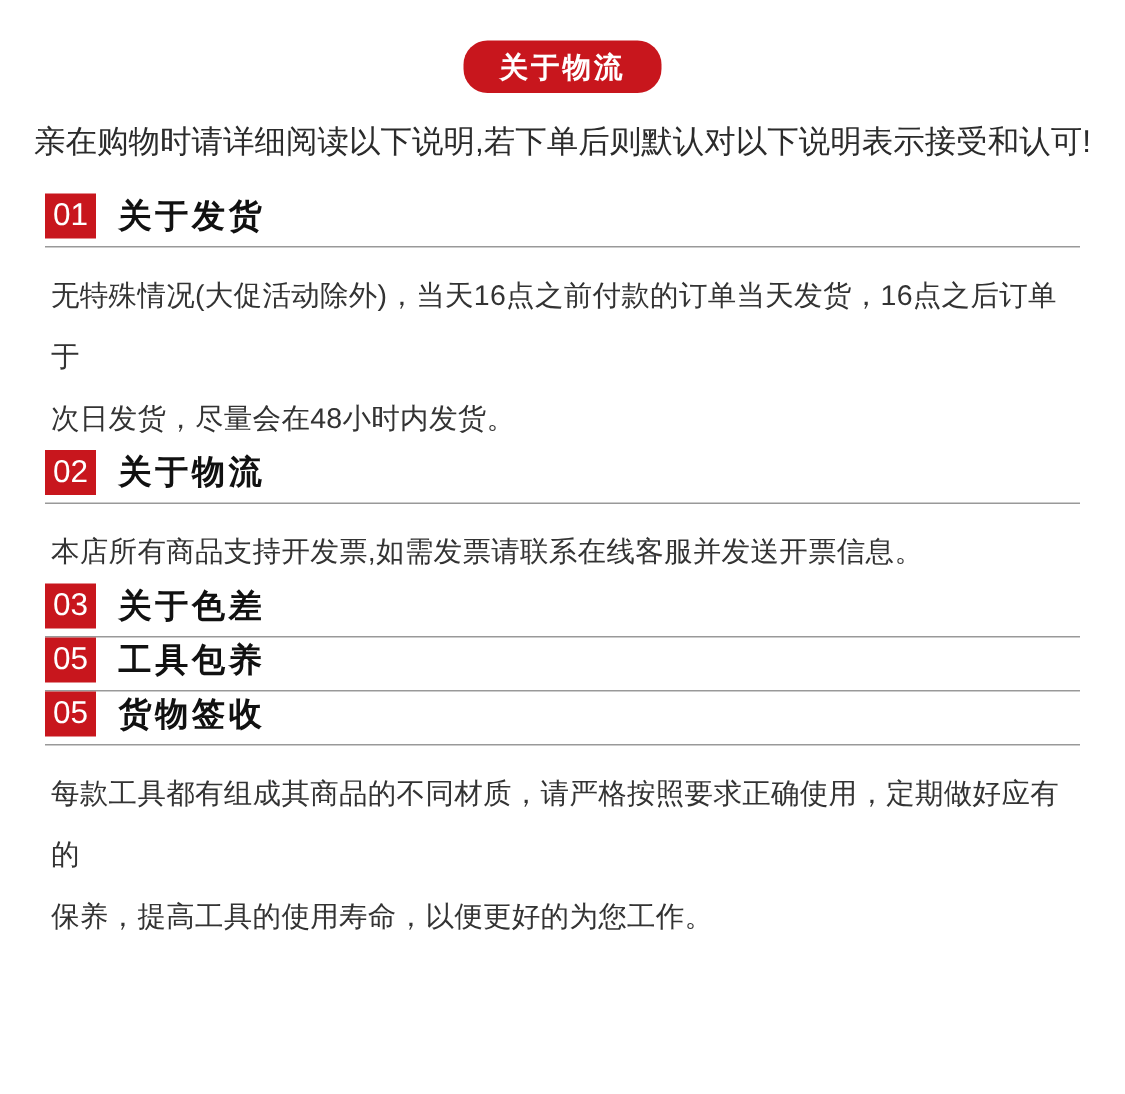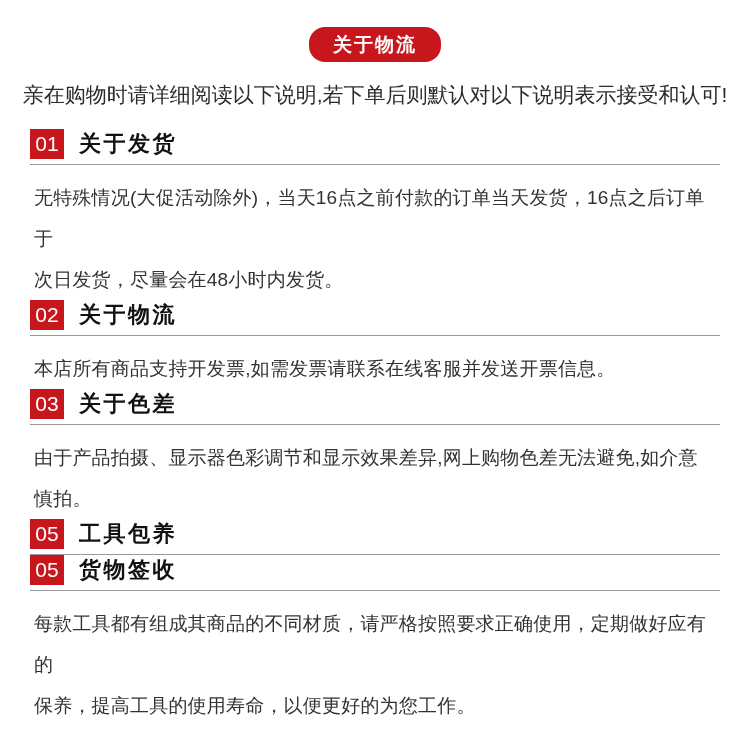--- a/index.html
+++ b/index.html
@@ -115,22 +115,20 @@
       <div class="divider"></div>
       <p class="sec-body">本店所有商品支持开发票,如需发票请联系在线客服并发送开票信息。</p>
     </section>
 
     <section class="sec">
       <div class="sec-head">
         <span class="badge">03</span>
         <h2 class="sec-title">关于色差</h2>
       </div>
       <div class="divider"></div>
-      <p class="sec-body">由于产品拍摄、显示器色彩调节和显示效果差异,网上购物色差无法避免,如介意
-慎拍。</p>
     </section>
 
     <section class="sec">
       <div class="sec-head">
         <span class="badge">05</span>
         <h2 class="sec-title">工具包养</h2>
       </div>
       <div class="divider"></div>
     </section>
 

